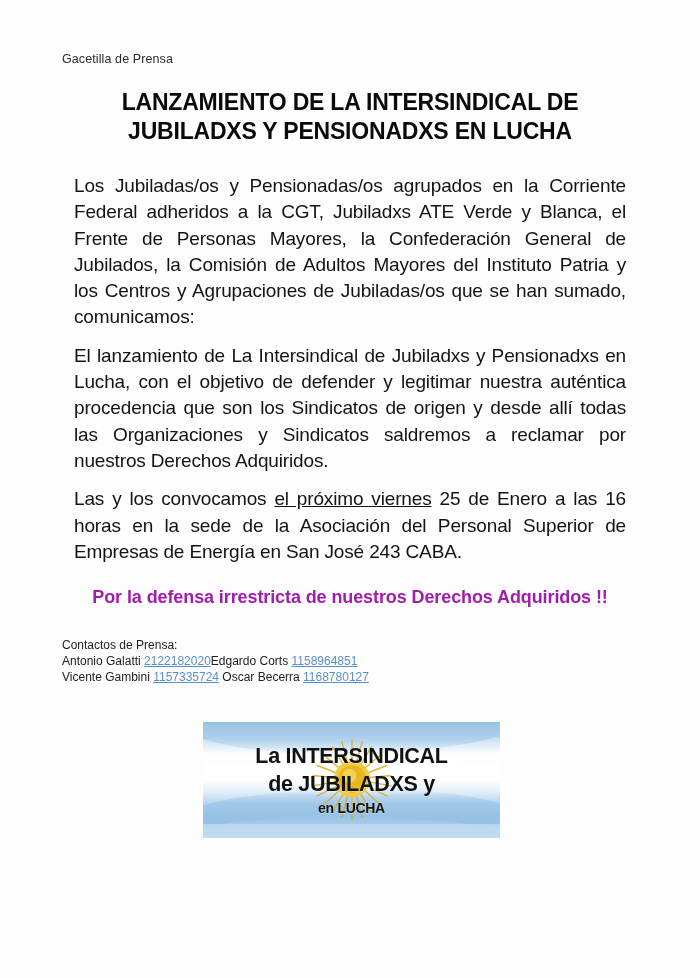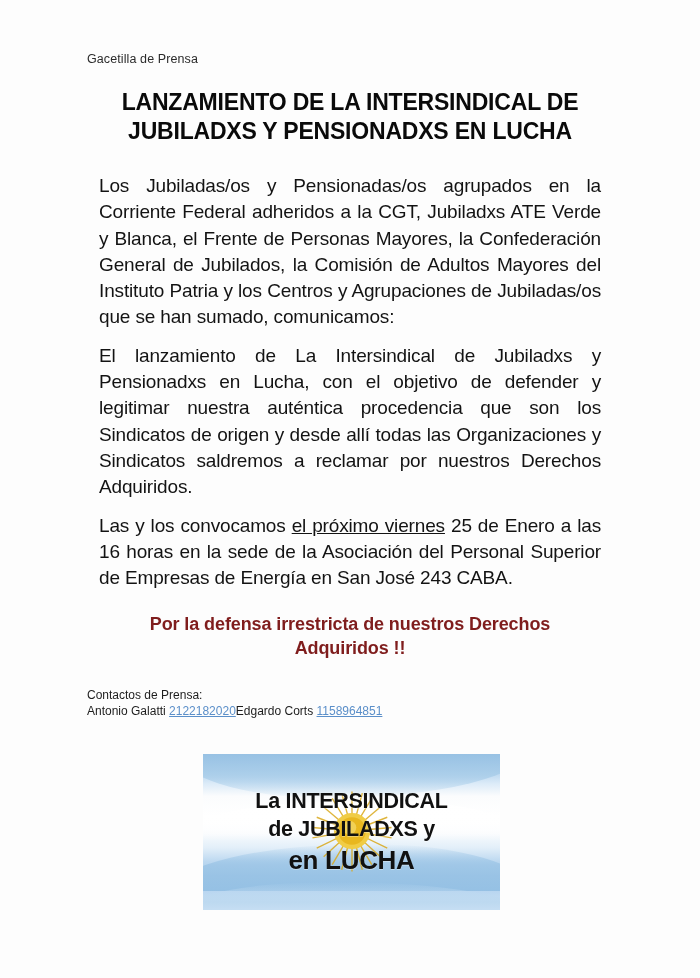--- a/index.html
+++ b/index.html
@@ -13,21 +13,21 @@
     font-family: "Liberation Sans", sans-serif;
     color: #111111;
     overflow: hidden;
     position: relative;
   }
   .page {
     position: relative;
     width: 700px;
     height: 978px;
     box-sizing: border-box;
-    padding: 0 87px;
+    padding: 0 62px;
     background: #fdfdfd;
   }
   .kicker {
     font-size: 12.5px;
     color: #2b2b2b;
     padding-top: 52px;
     letter-spacing: 0.1px;
   }
   .headline {
     margin-top: 22px;
@@ -54,21 +54,21 @@
   .u {
     text-decoration: underline;
     text-underline-offset: 1px;
   }
   .slogan {
     margin-top: 21px;
     text-align: center;
     font-weight: bold;
     font-size: 18px;
     line-height: 1.33;
-    color: #7f1d1d;
+    color: #a21caf;
     letter-spacing: -0.1px;
     padding: 0 16px;
   }
   .contacts {
     margin-top: 28px;
     font-size: 12px;
     line-height: 1.32;
     color: #1d1d1d;
   }
   .contacts .row {
@@ -76,23 +76,23 @@
   }
   .tel {
     color: #5b8fc9;
     text-decoration: underline;
     text-underline-offset: 1px;
   }
   
   .banner-wrap {
     position: absolute;
     left: 203px;
-    top: 754px;
+    top: 722px;
     width: 297px;
-    height: 156px;
+    height: 116px;
   }
   .banner {
     position: relative;
     width: 100%;
     height: 100%;
     overflow: hidden;
     background: linear-gradient(
       to bottom,
       #9dc4e6 0%,
       #b6d5ef 11%,
@@ -157,21 +157,21 @@
     justify-content: center;
     gap: 3px;
     font-weight: bold;
     color: #111111;
     letter-spacing: -0.3px;
     text-shadow: 0 1px 0 rgba(255,255,255,0.35);
   }
   .bl1 { font-size: 21.5px; }
   .bl2 { font-size: 21.5px; }
   .bl3 { font-size: 22.5px; }
-  .bl4 { font-size: 26px; }
+  .bl4 { font-size: 14px; }
 </style>
 </head>
 <body>
 
 <div class="page">
 
   <div class="kicker">Gacetilla de Prensa</div>
 
   <div class="headline">LANZAMIENTO DE LA INTERSINDICAL DE JUBILADXS Y PENSIONADXS EN LUCHA</div>
 
@@ -179,20 +179,21 @@
     <p>Los Jubiladas/os y Pensionadas/os agrupados en la Corriente Federal adheridos a la CGT, Jubiladxs ATE Verde y Blanca, el Frente de Personas Mayores, la Confederación General de Jubilados, la Comisión de Adultos Mayores del Instituto Patria y los Centros y Agrupaciones de Jubiladas/os que se han sumado, comunicamos:</p>
     <p>El lanzamiento de La Intersindical de Jubiladxs y Pensionadxs en Lucha,  con el objetivo de defender y legitimar nuestra auténtica procedencia que son los Sindicatos de origen y desde allí todas las Organizaciones y Sindicatos saldremos a reclamar por nuestros Derechos Adquiridos.</p>
     <p><span>Las y los convocamos </span><span class="u">el próximo viernes</span><span> 25 de Enero a las 16 horas en la sede de la Asociación del Personal Superior de Empresas de Energía en San José 243 CABA.</span></p>
   </div>
 
   <div class="slogan">Por la defensa irrestricta de nuestros Derechos Adquiridos !!</div>
 
   <div class="contacts">
     <div class="row">Contactos de Prensa:</div>
     <div class="row"><span>Antonio Galatti </span><span class="tel">2122182020</span><span>Edgardo Corts </span><span class="tel">1158964851</span></div>
+    <div class="row"><span>Vicente Gambini </span><span class="tel">1157335724</span><span> Oscar Becerra </span><span class="tel">1168780127</span></div>
   </div>
 
   <div class="banner-wrap">
     <div class="banner">
       <div class="band-wave wave-top"></div>
       <div class="band-wave wave-mid"></div>
       <div class="band-wave wave-low"></div>
       <div class="band-wave wave-bottom"></div>
 
       <svg class="sun" viewBox="0 0 100 100">

